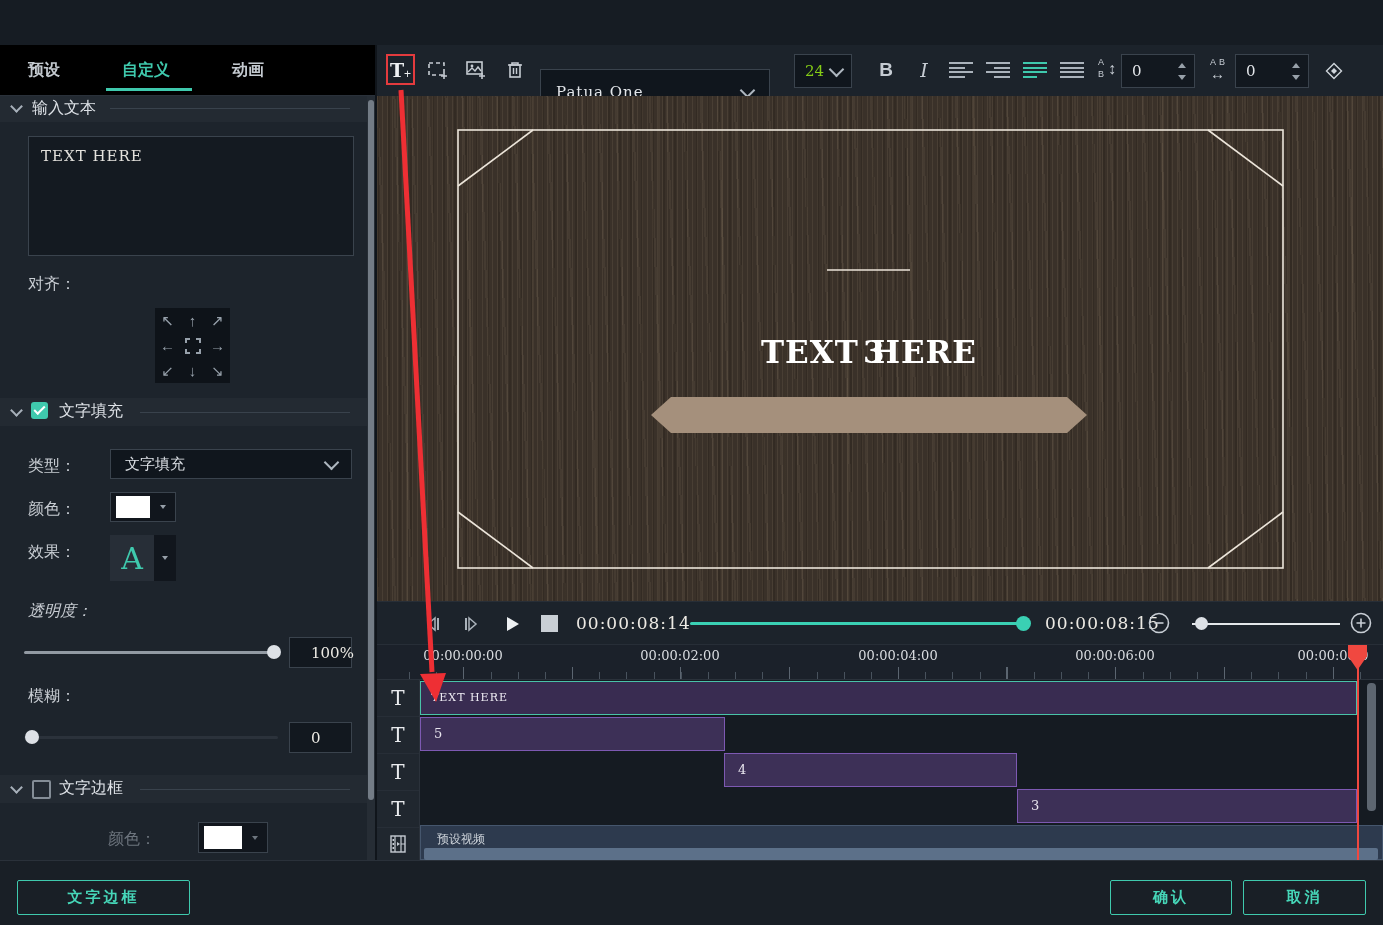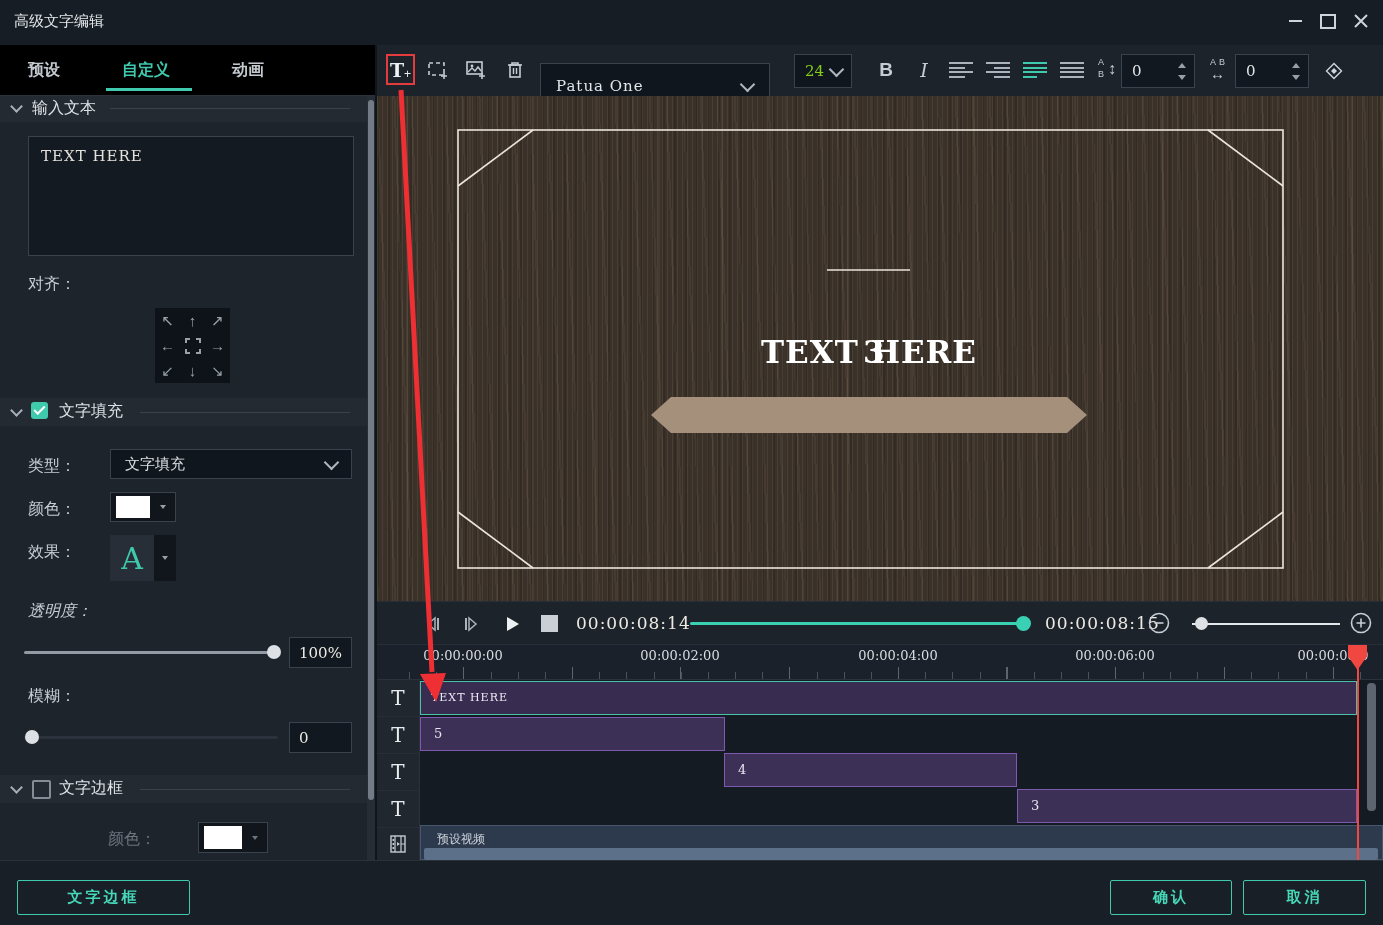--- a/index.html
+++ b/index.html
@@ -9,21 +9,21 @@
   .serif{font-family:"DejaVu Serif","Liberation Serif",serif;}
   
   .chev{display:inline-block;width:7px;height:7px;border-right:2px solid #a7b0ba;border-bottom:2px solid #a7b0ba;transform:rotate(45deg);}
   .chev-sel{width:9px;height:9px;border-right:2px solid #aeb7c0;border-bottom:2px solid #aeb7c0;transform:rotate(45deg);}
   .tri-up{width:0;height:0;border-left:4px solid transparent;border-right:4px solid transparent;border-bottom:5px solid #97a0a9;}
   .tri-down{width:0;height:0;border-left:4px solid transparent;border-right:4px solid transparent;border-top:5px solid #97a0a9;}
   .tri-down-sm{width:0;height:0;border-left:3px solid transparent;border-right:3px solid transparent;border-top:4px solid #97a0a9;}
   
   .select{background:#10161d;border:1px solid #3a434d;box-sizing:border-box;display:flex;align-items:center;}
   .valbox{background:#12181f;border:1px solid #3a434d;box-sizing:border-box;color:#eceae4;
-          font-family:"DejaVu Serif",serif;font-size:15px;display:flex;align-items:center;padding-left:9px;}
+          font-family:"DejaVu Serif",serif;font-size:15px;display:flex;align-items:center;padding-left:21px;}
   .label{font-size:15px;color:#c7ccd2;}
   .checkbox-on{width:17px;height:17px;background:#3fc9ad;border-radius:3px;display:flex;align-items:center;justify-content:center;}
   .checkbox-off{width:15px;height:15px;border:2px solid #848d96;border-radius:2px;background:transparent;}
   .check{width:9px;height:4px;border-left:2px solid #fff;border-bottom:2px solid #fff;transform:rotate(-45deg);margin-top:-3px;}
   .secline{height:1px;background:#39424c;}
   .slider-thumb{width:14px;height:14px;border-radius:50%;background:#dde1e6;}
   
   .bars{display:flex;flex-direction:column;justify-content:space-between;height:16px;width:24px;}
   .bars div{height:2px;background:#aab2bb;}
   .bars.teal div{background:#3fc9ad;}
@@ -37,34 +37,20 @@
               font-size:15px;letter-spacing:3px;display:flex;align-items:center;justify-content:center;
               font-family:"Liberation Sans",sans-serif;box-sizing:border-box;border-radius:2px;}
   .ruler-label{font-family:"DejaVu Serif",serif;font-size:13px;color:#d9dce0;transform:translateX(-50%);white-space:nowrap;}
   .track-T{font-family:"DejaVu Serif",serif;font-size:20px;color:#e9ebee;}
 </style>
 </head>
 <body>
 
 <div id="app">
 
-  <div class="abs" style="left:0;top:0;width:1383px;height:45px;background:#171d24;border-bottom:1px solid #22282f;">
-    <div class="abs" style="left:14px;top:12px;font-size:15px;color:#e3e7ea;">高级文字编辑</div>
-    <div class="abs iconbtn" style="left:1282px;top:8px;width:26px;height:26px;">
-      <div style="width:13px;height:2px;background:#cfd4da;"></div>
-    </div>
-    <div class="abs iconbtn" style="left:1315px;top:8px;width:26px;height:26px;">
-      <div style="width:12px;height:11px;border:2px solid #cfd4da;"></div>
-    </div>
-    <div class="abs iconbtn" style="left:1348px;top:8px;width:26px;height:26px;">
-      <svg width="14" height="14" viewBox="0 0 14 14">
-        <path d="M1 1 L13 13 M13 1 L1 13" stroke="#cfd4da" stroke-width="2"></path>
-      </svg>
-    </div>
-  </div>
 
   <div class="abs" style="left:0;top:45px;width:375px;height:50px;background:#000000;border-bottom:1px solid #2a313a;">
     <div class="abs" style="left:28px;top:15px;font-size:16px;font-weight:bold;color:#c3c9cf;">预设</div>
     <div class="abs" style="left:122px;top:15px;font-size:16px;font-weight:bold;color:#3fc9ad;">自定义</div>
     <div class="abs" style="left:106px;top:43px;width:86px;height:3px;background:#3fc9ad;"></div>
     <div class="abs" style="left:232px;top:15px;font-size:16px;font-weight:bold;color:#c3c9cf;">动画</div>
   </div>
 
   <div class="abs" style="left:375px;top:45px;width:2px;height:815px;background:#10151b;"></div>
 
@@ -92,21 +78,21 @@
     </div>
 
     <div class="abs iconbtn" style="left:124px;top:11px;width:28px;height:28px;">
       <svg width="22" height="22" viewBox="0 0 22 22">
         <path d="M4 6 h14 M8 6 v-2 h6 v2" fill="none" stroke="#c6ccd3" stroke-width="1.6"></path>
         <rect x="6" y="6" width="10" height="12" fill="none" stroke="#c6ccd3" stroke-width="1.6"></rect>
         <path d="M9.5 9 v6 M12.5 9 v6" stroke="#c6ccd3" stroke-width="1.4"></path>
       </svg>
     </div>
 
-    <div class="abs select" style="left:163px;top:18px;width:230px;height:46px;">
+    <div class="abs select" style="left:163px;top:24px;width:230px;height:46px;">
       <span class="serif" style="font-size:15px;color:#e3e6ea;padding-left:15px;letter-spacing:1px;flex:1;">Patua One</span>
       <span class="chev-sel" style="margin:-4px 16px 0 0;"></span>
     </div>
 
     <div class="abs select" style="left:417px;top:9px;width:58px;height:34px;">
       <span class="serif" style="font-size:15px;color:#84cc16;padding-left:10px;flex:1;">24</span>
       <span class="chev-sel" style="margin:-4px 9px 0 0;"></span>
     </div>
 
     <div class="abs iconbtn" style="left:496px;top:11px;width:26px;height:28px;">

